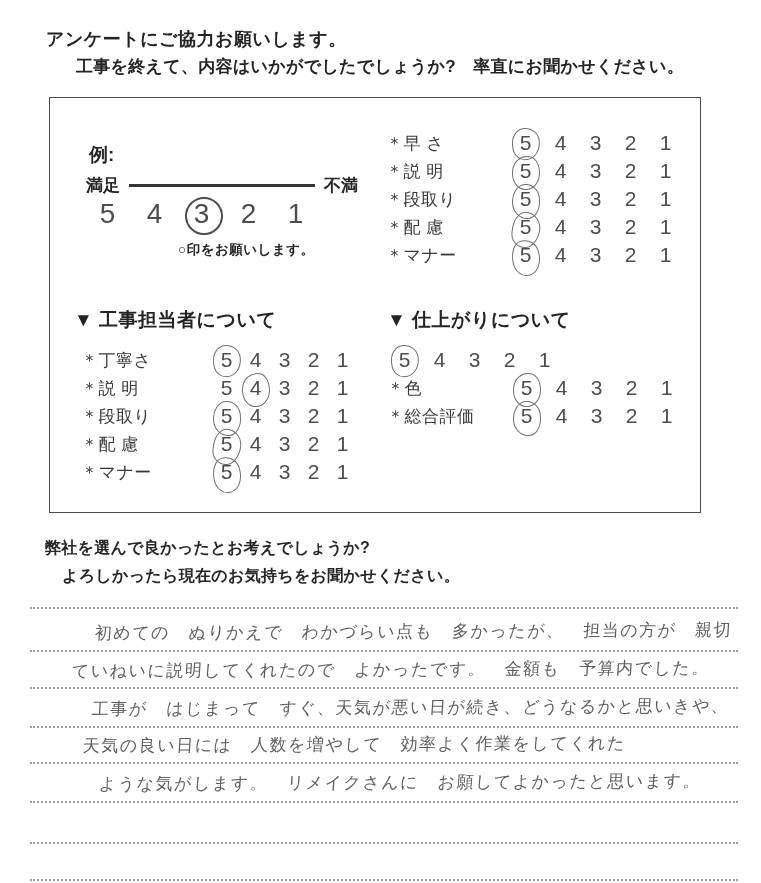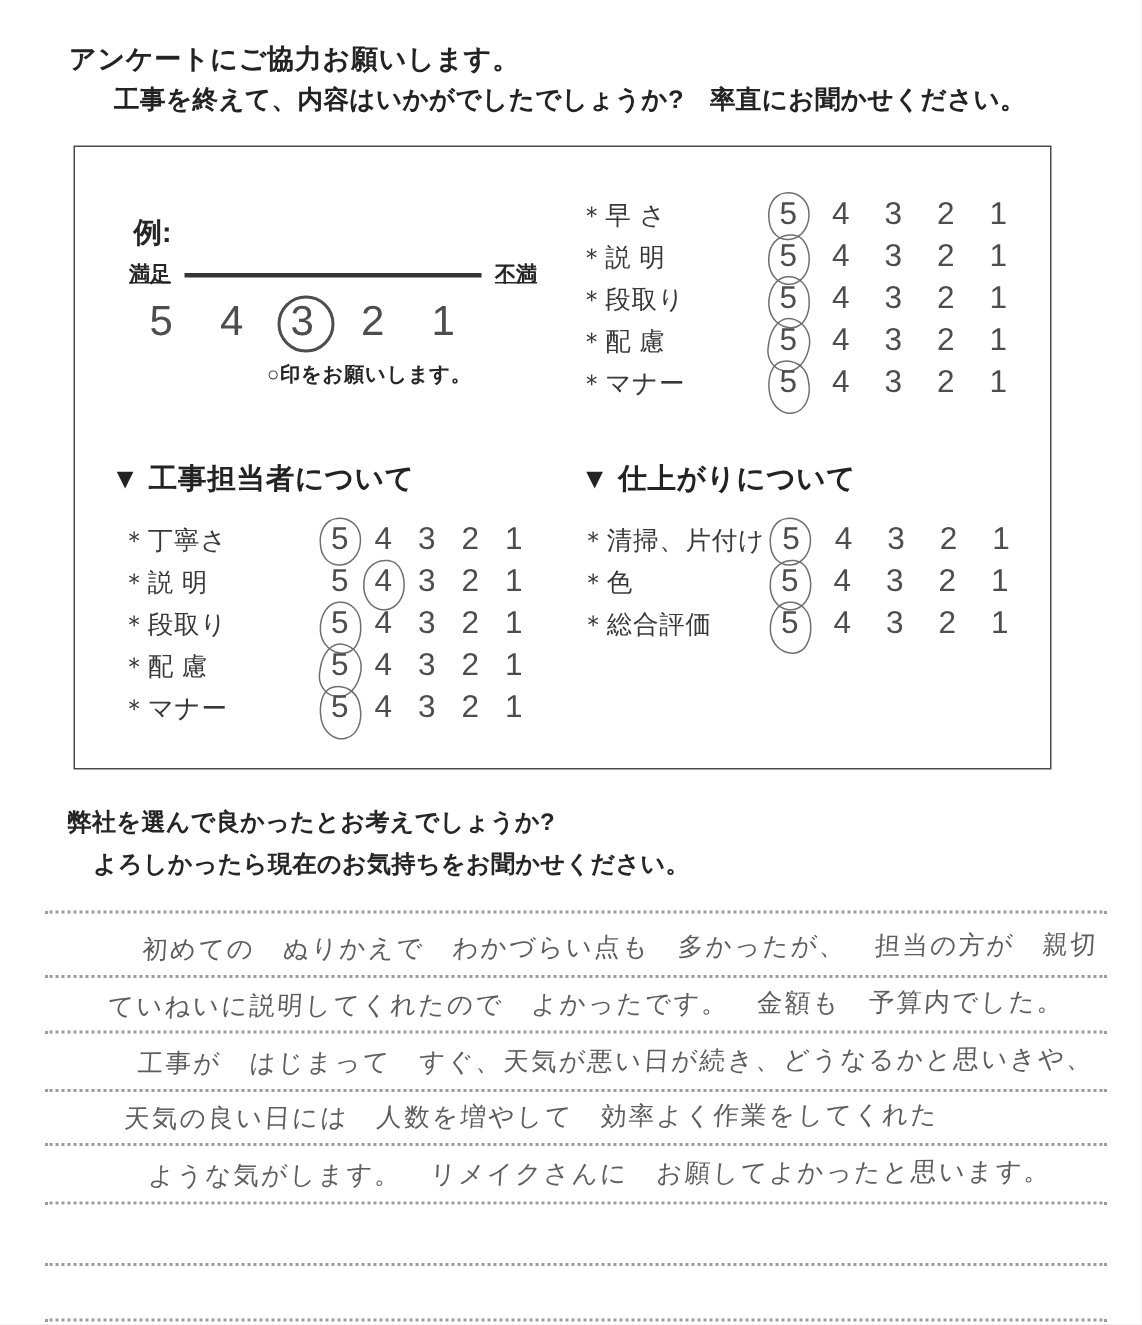--- a/index.html
+++ b/index.html
@@ -22,21 +22,21 @@
   .survey-box {
     position: absolute; left: 49px; top: 97px;
     width: 652px; height: 416px;
     border: 1.5px solid #4b4b4b;
     background: #fff;
   }
 
   
   .ex-label { position: absolute; left: 39px; top: 44px; font-size: 19px; font-weight: bold; }
   .ex-anchor-row { position: absolute; left: 36px; top: 76px; width: 272px; display: flex; align-items: center; }
-  .ex-anchor { font-size: 14px; font-weight: bold; white-space: nowrap; text-decoration: underline; }
+  .ex-anchor { font-size: 17px; font-weight: bold; white-space: nowrap; }
   .ex-line { flex: 1; height: 3px; background: #343434; margin: 0 9px; }
   .ex-nums { position: absolute; left: 34px; top: 96px; display: flex; }
   .ex-nums .num { width: 47px; height: 40px; line-height: 40px; text-align: center; font-size: 28px; color: #4d4d4d; }
   .ex-instruction { position: absolute; left: 128px; top: 143px; font-size: 13.5px; font-weight: bold; letter-spacing: .5px; }
 
   
   .section { position: absolute; }
   .section-title { font-size: 19px; font-weight: bold; line-height: 24px; letter-spacing: .5px; white-space: nowrap; color: #232323; }
   .rows { margin-top: 14px; }
   .row { display: flex; align-items: center; height: 28px; }
@@ -219,21 +219,20 @@
             <span class="num">1</span>
           </span>
         </div>
       </div>
     </div>
 
     <div class="section sec-shiagari lbl-122 cells-35">
       <div class="section-title">▼ 仕上がりについて</div>
       <div class="rows">
         <div class="row">
-          <span class="rlabel">＊清掃、片付け</span>
           <span class="nums">
             <span class="num circled">5</span>
             <span class="num">4</span>
             <span class="num">3</span>
             <span class="num">2</span>
             <span class="num">1</span>
           </span>
         </div>
         <div class="row">
           <span class="rlabel">＊色</span>

